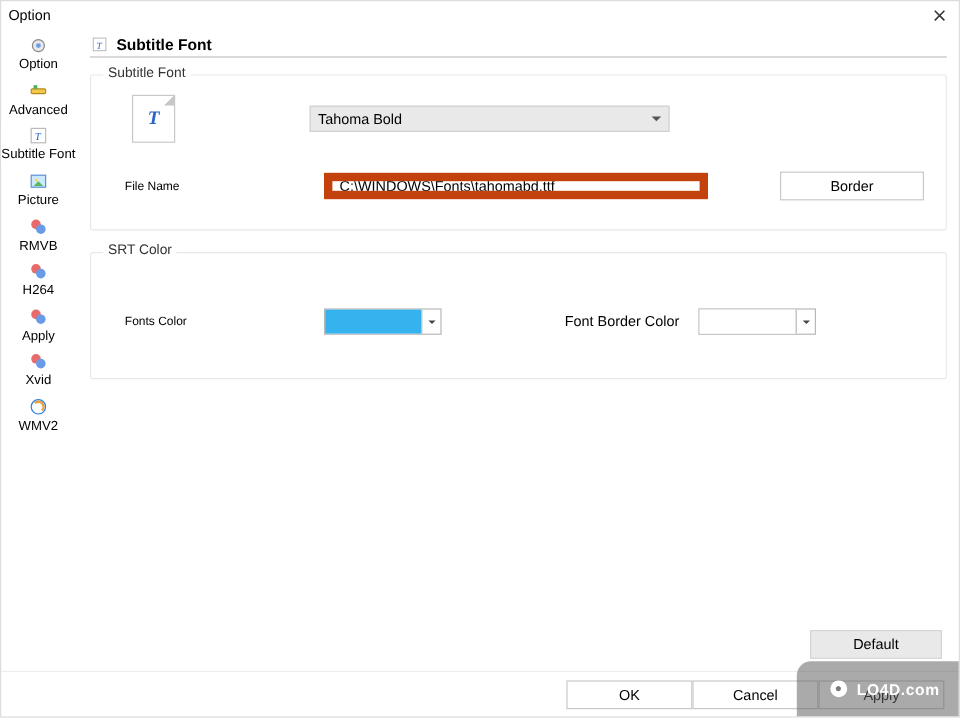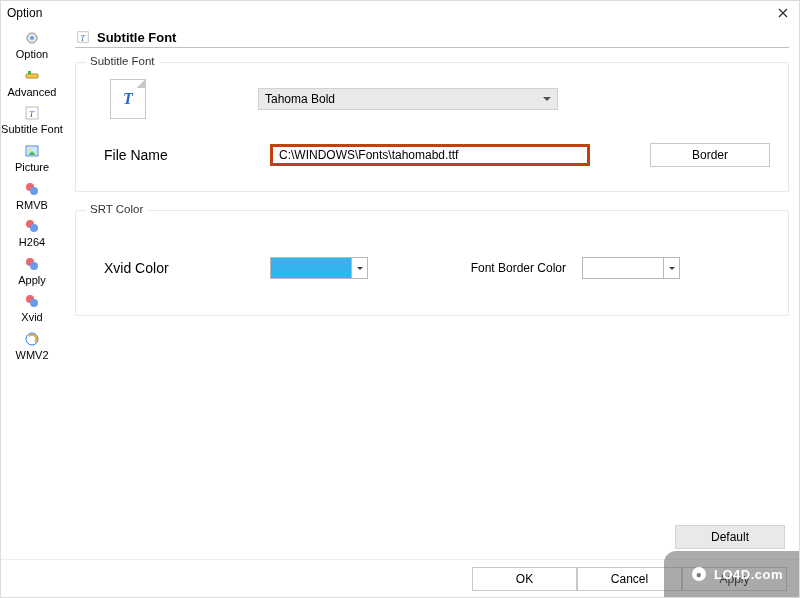--- a/index.html
+++ b/index.html
@@ -130,24 +130,24 @@
     padding: 0 6px;
     justify-content: space-between;
     cursor: pointer;
   }
   .combo .caret {
     width: 0; height: 0;
     border-left: 4px solid transparent;
     border-right: 4px solid transparent;
     border-top: 4px solid #555;
   }
-  .label-col { width: 130px; padding-left: 10px; font-size: 14px; }
+  .label-col { width: 130px; padding-left: 10px; font-size: 10px; }
   .text-input {
     height: 22px;
-    border: 3px solid #c2410c;
+    border: 7px solid #c2410c;
     padding: 0 6px;
     font-family: inherit;
     font-size: 12px;
     width: 320px;
   }
   .btn {
     height: 24px;
     min-width: 120px;
     border: 1px solid #c8c8c8;
     background: #fff;
@@ -361,21 +361,21 @@
         <div style="flex:1"></div>
         <button class="btn">Border</button>
       </div>
     </div>
 
     <div class="groupbox" style="padding-bottom:36px;">
       <span class="legend">SRT Color</span>
 
       <div class="srt-row">
         <div class="group">
-          <span class="label-col">Xvid Color</span>
+          <span class="label-col">Fonts Color</span>
           <div class="color-picker" style="margin-left:46px;">
             <span class="color-swatch" style="background:#35b3ee"></span>
             <span class="color-drop">
                 <span class="caret"></span>
               </span>
           </div>
         </div>
         <div class="group" style="justify-content:flex-start;">
           <span style="width:150px;text-align:right;padding-right:16px;">Font Border Color</span>
           <div class="color-picker">

